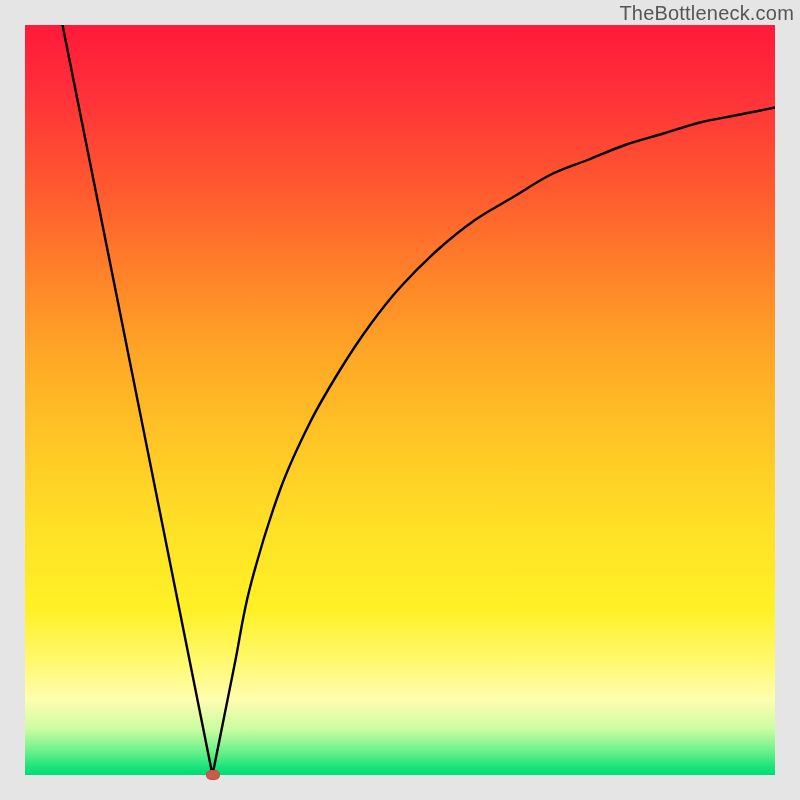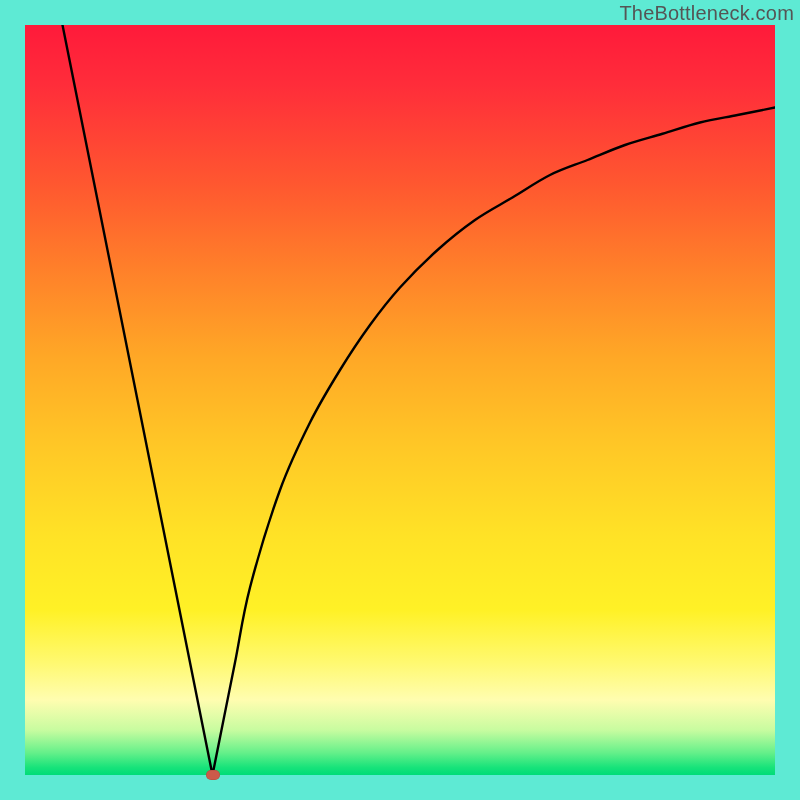--- a/index.html
+++ b/index.html
@@ -7,21 +7,21 @@
     padding: 0;
     width: 800px;
     height: 800px;
     background: #000;
     overflow: hidden;
     font-family: Arial, Helvetica, sans-serif;
   }
   .frame {
     position: absolute;
     inset: 0;
-    background: #5eead4;
+    background: #e5e5e5;
   }
   .plot {
     position: absolute;
     left: 25px;
     top: 25px;
     width: 750px;
     height: 750px;
     background: linear-gradient(to bottom,
       #ff1a3a 0%,
       #ff2d3a 8%,

